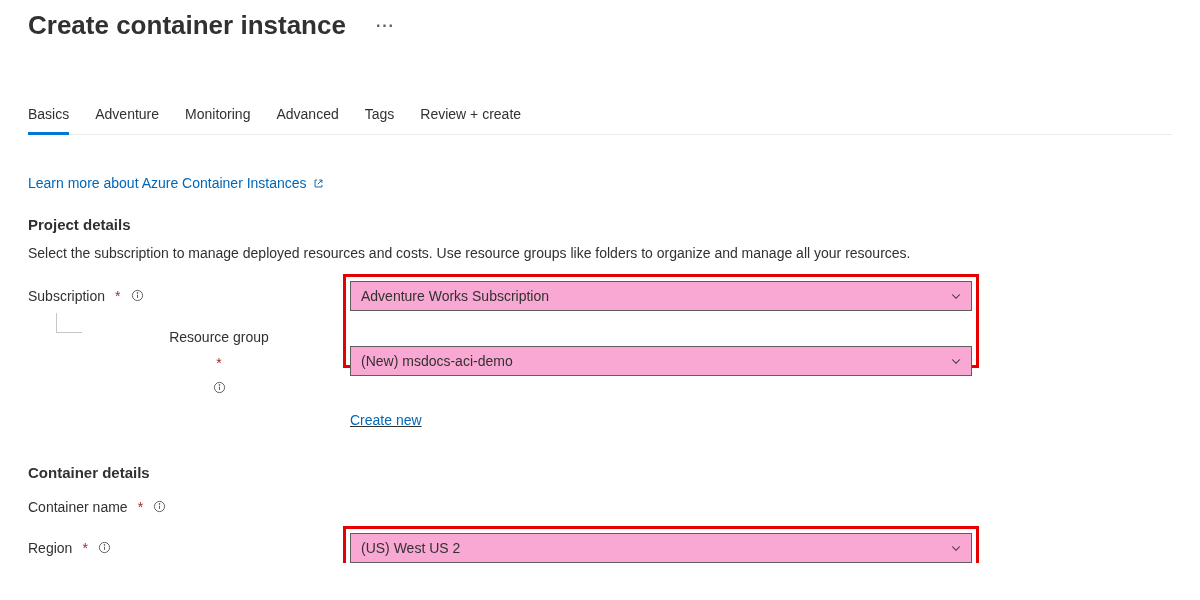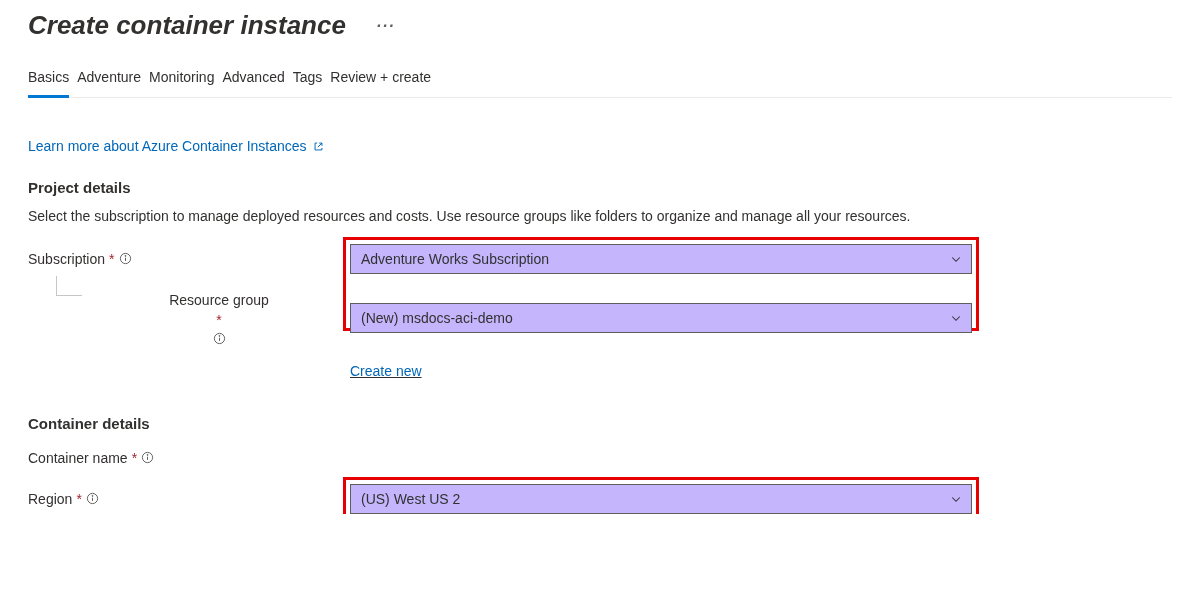--- a/index.html
+++ b/index.html
@@ -11,47 +11,46 @@
       width: 1200px;
     }
     .page-title {
       font-size: 26px;
       font-weight: 600;
       margin-top: 10px;
       margin-bottom: 6px;
       display: flex;
       align-items: center;
       gap: 30px;
-      font-style: italic;
     }
     .more-icon { color: #605e5c; font-size: 16px; letter-spacing: 1px; cursor: pointer; }
-    .tabs { display: flex; gap: 8px; margin-top: 22px; border-bottom: 1px solid #edebe9; }
+    .tabs { display: flex; gap: 26px; margin-top: 59px; border-bottom: 1px solid #edebe9; }
     .tab {
       padding: 6px 0 10px 0;
       font-size: 14px;
       color: #323130;
       cursor: pointer;
       border-bottom: 3px solid transparent;
       margin-bottom: -1px;
     }
     .tab.active { border-bottom-color: #0078d4; font-weight: 400; color: #323130; }
     .intro { margin-top: 18px; line-height: 1.45; color: #323130; max-width: 960px; }
     .link { color: #0067b8; text-decoration: none; cursor: pointer; }
     .ext-icon { display: inline-block; width: 11px; height: 11px; margin-left: 2px; vertical-align: -1px; }
     .section-title { font-weight: 600; font-size: 15px; margin-top: 22px; margin-bottom: 10px; }
     .section-desc { color: #323130; line-height: 1.45; max-width: 960px; }
     .field-row { display: flex; align-items: center; margin-top: 18px; }
-    .field-label { width: 322px; display: flex; align-items: center; gap: 4px; font-size: 14px; color: #323130; }
+    .field-label { width: 322px; display: flex; align-items: center; gap: 10px; font-size: 14px; color: #323130; }
     .field-label.nested { padding-left: 60px; position: relative; flex-direction: column; }
     .tree-line { position: absolute; left: 28px; top: -16px; width: 26px; height: 20px; border-left: 1px solid #c8c6c4; border-bottom: 1px solid #c8c6c4; }
     .req { color: #a4262c; }
     .info-icon { width: 13px; height: 13px; color: #605e5c; }
     .control-cell { width: 622px; position: relative; }
     .select-box, .text-box {
-      width: 100%; height: 30px; border: 1px solid #605e5c; background: #c4b5fd;
+      width: 100%; height: 30px; border: 1px solid #605e5c; background: #f9a8d4;
       padding: 0 34px 0 10px; font-size: 14px; display: flex; align-items: center;
       color: #323130; position: relative; cursor: pointer;
     }
     .text-box { cursor: text; }
     .chevron { position: absolute; right: 10px; top: 50%; transform: translateY(-50%); width: 12px; height: 12px; color: #323130; pointer-events: none; }
     .check-icon { position: absolute; right: 10px; top: 50%; transform: translateY(-50%); width: 16px; height: 16px; color: #107c10; pointer-events: none; }
     .highlight { position: absolute; top: -7px; left: -7px; right: -7px; bottom: -7px; border: 3px solid #e60000; pointer-events: none; }
     .highlight.tall { bottom: -57px; }
     .create-new { margin-top: 18px; margin-left: 322px; text-decoration: underline; }
     .create-new a { font-size: 14px; }

